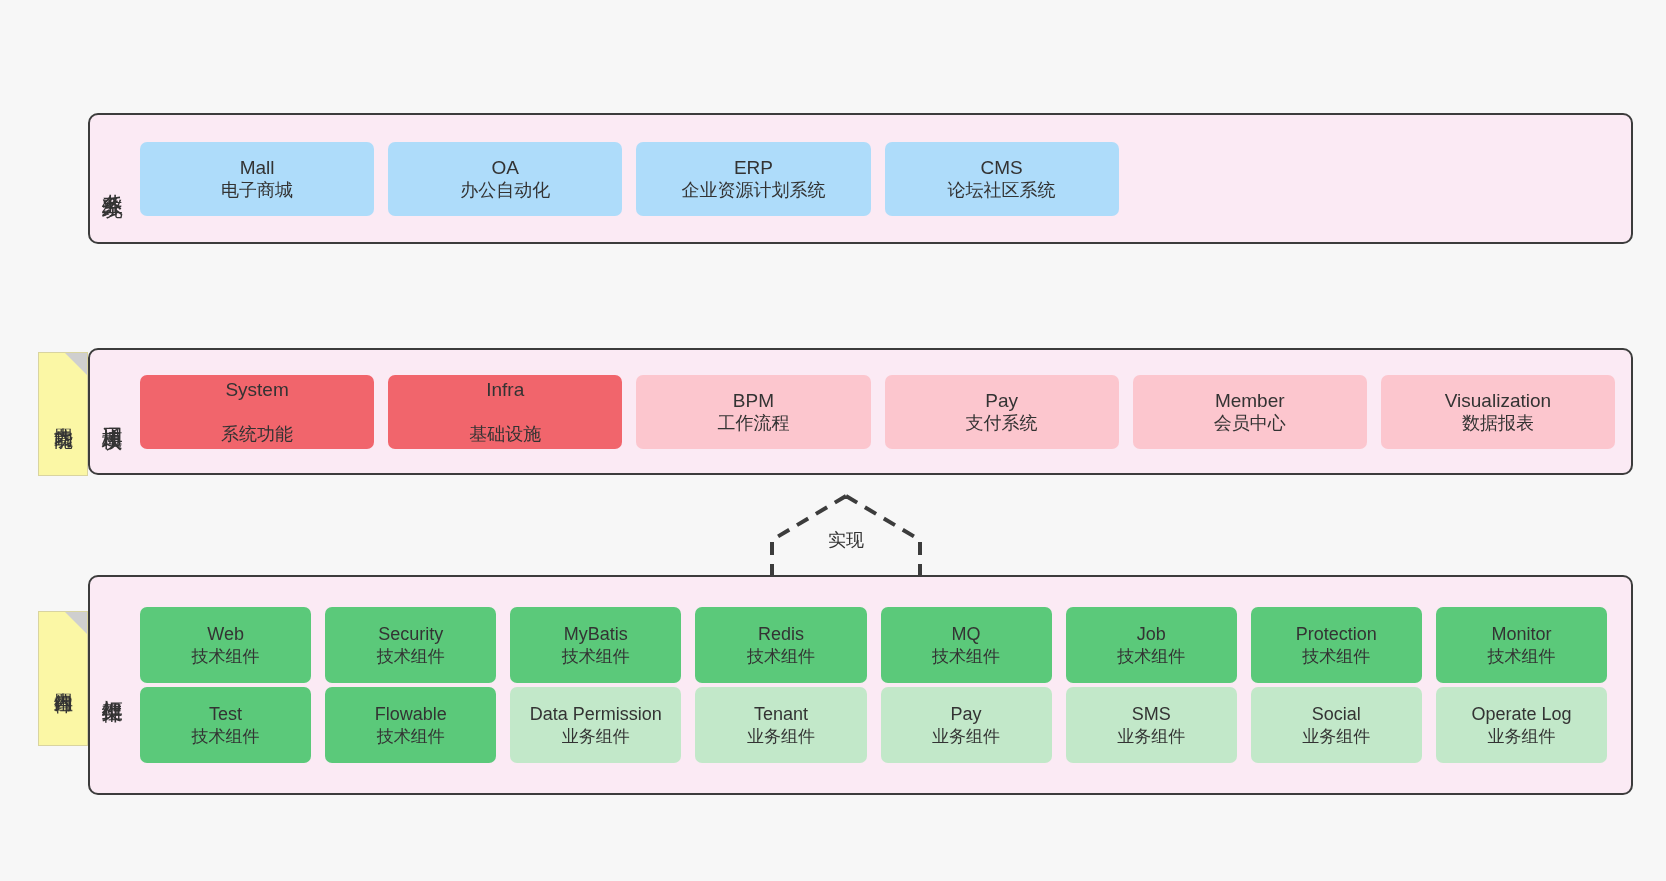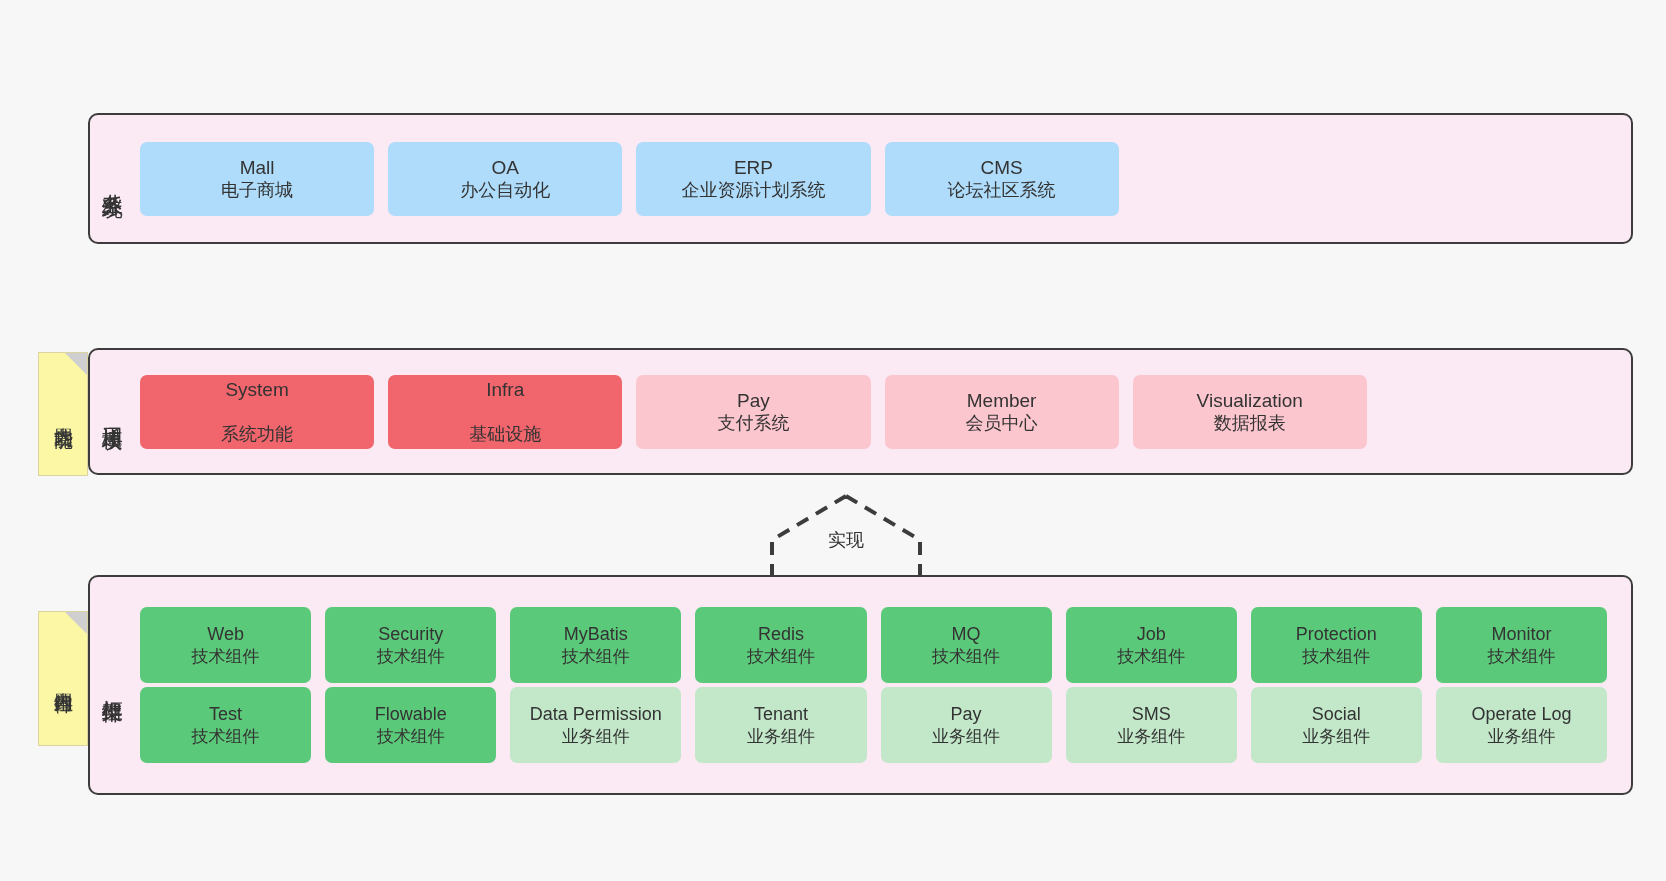--- a/index.html
+++ b/index.html
@@ -245,20 +245,24 @@
     <div class="cards">
       <div class="card red-strong">
         <span class="en">System</span>
         <span class="cn">系统功能</span>
       </div>
       <div class="card red-strong">
         <span class="en">Infra</span>
         <span class="cn">基础设施</span>
       </div>
       <div class="card red-soft">
+        <span class="en">BPM</span>
+        <span class="cn">工作流程</span>
+      </div>
+      <div class="card red-soft">
         <span class="en">Pay</span>
         <span class="cn">支付系统</span>
       </div>
       <div class="card red-soft">
         <span class="en">Member</span>
         <span class="cn">会员中心</span>
       </div>
       <div class="card red-soft">
         <span class="en">Visualization</span>
         <span class="cn">数据报表</span>

